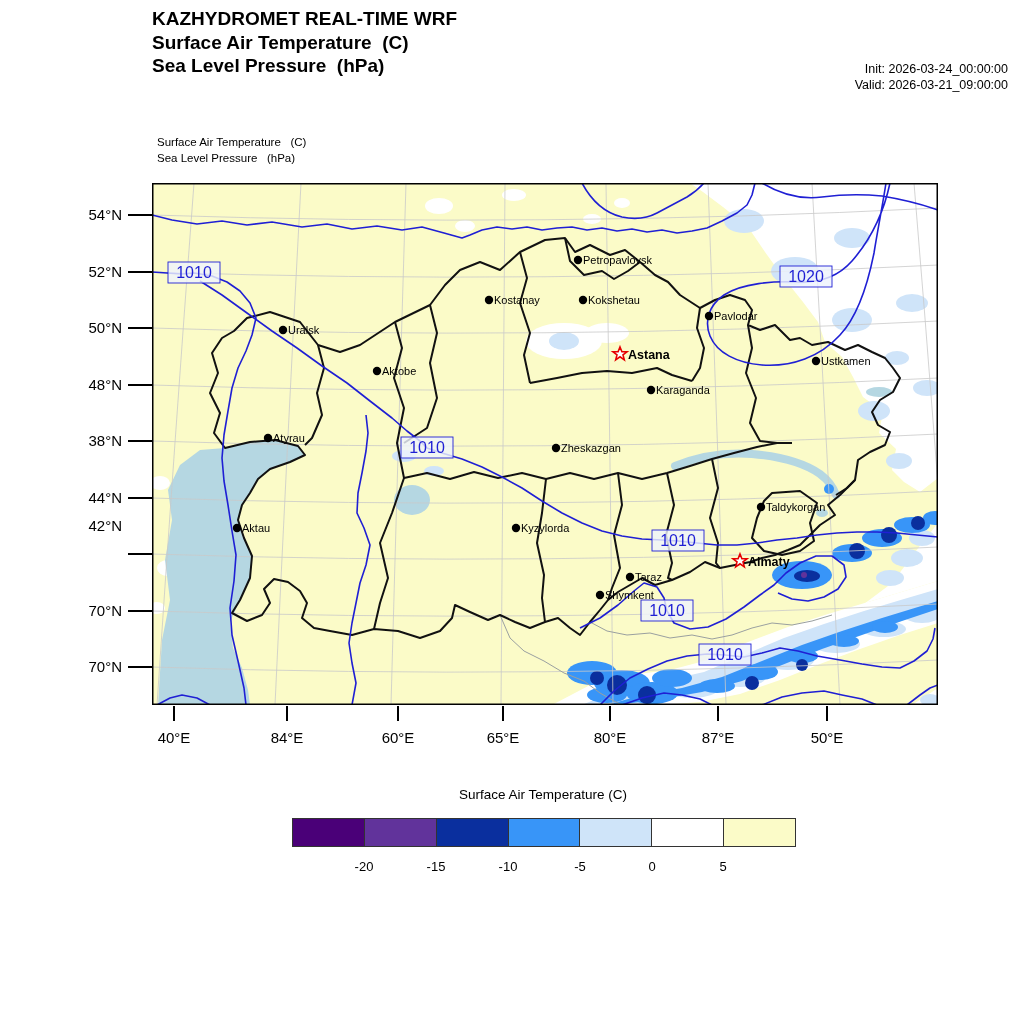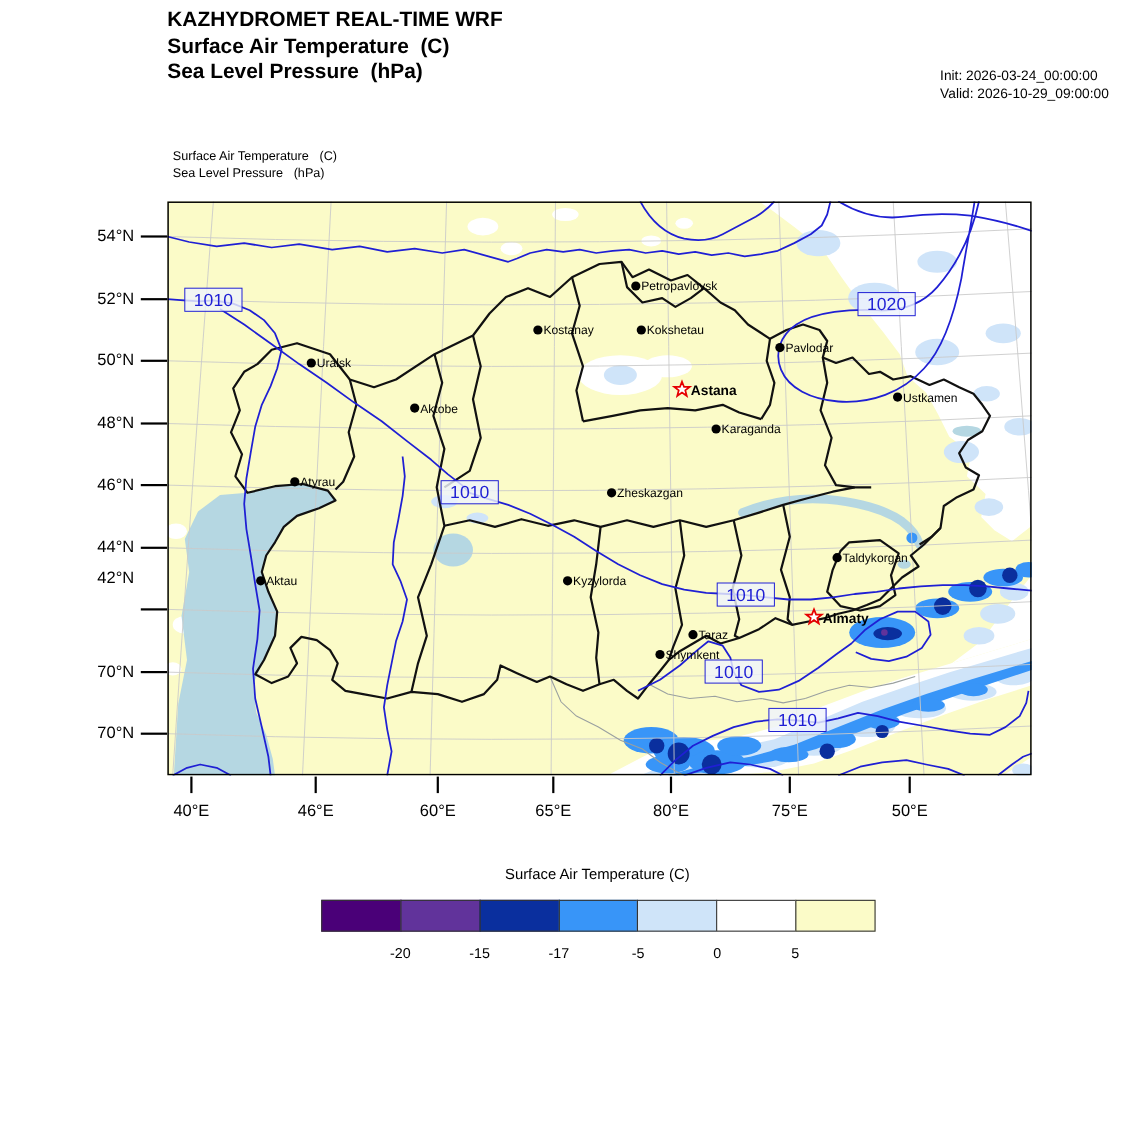--- a/index.html
+++ b/index.html
@@ -1,19 +1,19 @@
 <!DOCTYPE html>
 <html><head>
 <meta charset="utf-8">
 <style>
   html,body{margin:0;padding:0;background:#ffffff;}
   body{width:1024px;height:1024px;position:relative;font-family:"Liberation Sans",sans-serif;color:#000;}
   .abs{position:absolute;}
   .hdr-line{position:absolute;left:152px;font-weight:bold;font-size:19px;white-space:pre;}
-  .init-block{position:absolute;right:16px;text-align:left;font-size:12.5px;line-height:16px;}
+  .init-block{position:absolute;right:16px;text-align:right;font-size:12.5px;line-height:16px;}
   .maplegend{position:absolute;left:157px;font-size:11.5px;white-space:pre;}
   .ylab{position:absolute;left:68px;width:54px;text-align:right;font-size:15px;}
   .xlab{position:absolute;width:60px;text-align:center;font-size:15px;top:729px;}
   .ytick{position:absolute;left:128px;width:24px;height:2px;background:#000;}
   .xtick{position:absolute;top:706px;width:2px;height:15px;background:#000;}
   .cbar{position:absolute;left:292px;top:818px;width:504px;height:29px;display:flex;}
   .cbar .cell{flex:1;border:1px solid #333;margin-left:-1px;}
   .cbar .cell:first-child{margin-left:0;}
   .cbtick{position:absolute;top:859px;width:44px;text-align:center;font-size:13px;}
   .cbtitle{position:absolute;left:393px;top:787px;width:300px;text-align:center;font-size:13.5px;}
@@ -27,21 +27,21 @@
 </style>
 </head>
 <body>
 
 <div class="hdr-line" style="top:8px">KAZHYDROMET REAL-TIME WRF</div>
 <div class="hdr-line" style="top:32px">Surface Air Temperature  (C)</div>
 <div class="hdr-line" style="top:55px">Sea Level Pressure  (hPa)</div>
 
 <div class="init-block" style="top:61px">
   <div>Init: 2026-03-24_00:00:00</div>
-  <div>Valid: 2026-10-29_09:00:00</div>
+  <div>Valid: 2026-03-21_09:00:00</div>
 </div>
 
 <div class="maplegend" style="top:136px">Surface Air Temperature   (C)</div>
 <div class="maplegend" style="top:152px">Sea Level Pressure   (hPa)</div>
 
 <div class="ytick" style="top:214px"></div>
 <div class="ytick" style="top:271px"></div>
 <div class="ytick" style="top:327px"></div>
 <div class="ytick" style="top:384px"></div>
 <div class="ytick" style="top:440px"></div>
@@ -54,31 +54,31 @@
 <div class="xtick" style="left:397px"></div>
 <div class="xtick" style="left:502px"></div>
 <div class="xtick" style="left:609px"></div>
 <div class="xtick" style="left:717px"></div>
 <div class="xtick" style="left:826px"></div>
 
 <div class="ylab" style="top:206px">54°N</div>
 <div class="ylab" style="top:263px">52°N</div>
 <div class="ylab" style="top:319px">50°N</div>
 <div class="ylab" style="top:376px">48°N</div>
-<div class="ylab" style="top:432px">46°N</div>
+<div class="ylab" style="top:432px">38°N</div>
 <div class="ylab" style="top:489px">44°N</div>
 <div class="ylab" style="top:517px">42°N</div>
 <div class="ylab" style="top:602px">70°N</div>
 <div class="ylab" style="top:658px">70°N</div>
 <div class="xlab" style="left:144px">40°E</div>
-<div class="xlab" style="left:257px">46°E</div>
+<div class="xlab" style="left:257px">84°E</div>
 <div class="xlab" style="left:368px">60°E</div>
 <div class="xlab" style="left:473px">65°E</div>
 <div class="xlab" style="left:580px">80°E</div>
-<div class="xlab" style="left:688px">75°E</div>
+<div class="xlab" style="left:688px">87°E</div>
 <div class="xlab" style="left:797px">50°E</div>
 
 <svg class="abs" style="left:152px;top:183px" width="786" height="522" viewBox="0 0 786 522">
 
   <rect x="0" y="0" width="786" height="522" fill="#fbfbc8"></rect>
 
   <g fill="#ffffff" stroke="none">
     <path d="M538,0 L786,0 L786,295 L768,309 L752,299 L740,287 L744,266 L727,250 L731,229 L711,214 L701,194 L690,174 L673,159 L666,139 L651,119 L631,94 L613,69 L596,44 L571,24 L551,9 Z"></path>
     <ellipse cx="287" cy="23" rx="14" ry="8"></ellipse>
       <ellipse cx="313" cy="43" rx="10" ry="6"></ellipse>
@@ -331,16 +331,16 @@
   <div class="cell" style="background: rgb(74, 0, 120);"></div>
   <div class="cell" style="background: rgb(97, 51, 155);"></div>
   <div class="cell" style="background: rgb(10, 47, 158);"></div>
   <div class="cell" style="background: rgb(56, 149, 248);"></div>
   <div class="cell" style="background: rgb(207, 228, 249);"></div>
   <div class="cell" style="background: rgb(255, 255, 255);"></div>
   <div class="cell" style="background: rgb(251, 251, 200);"></div>
 </div>
 <span class="cbtick" style="left:342px">-20</span>
 <span class="cbtick" style="left:414px">-15</span>
-<span class="cbtick" style="left:486px">-17</span>
+<span class="cbtick" style="left:486px">-10</span>
 <span class="cbtick" style="left:558px">-5</span>
 <span class="cbtick" style="left:630px">0</span>
 <span class="cbtick" style="left:701px">5</span>
 
 </body></html>

